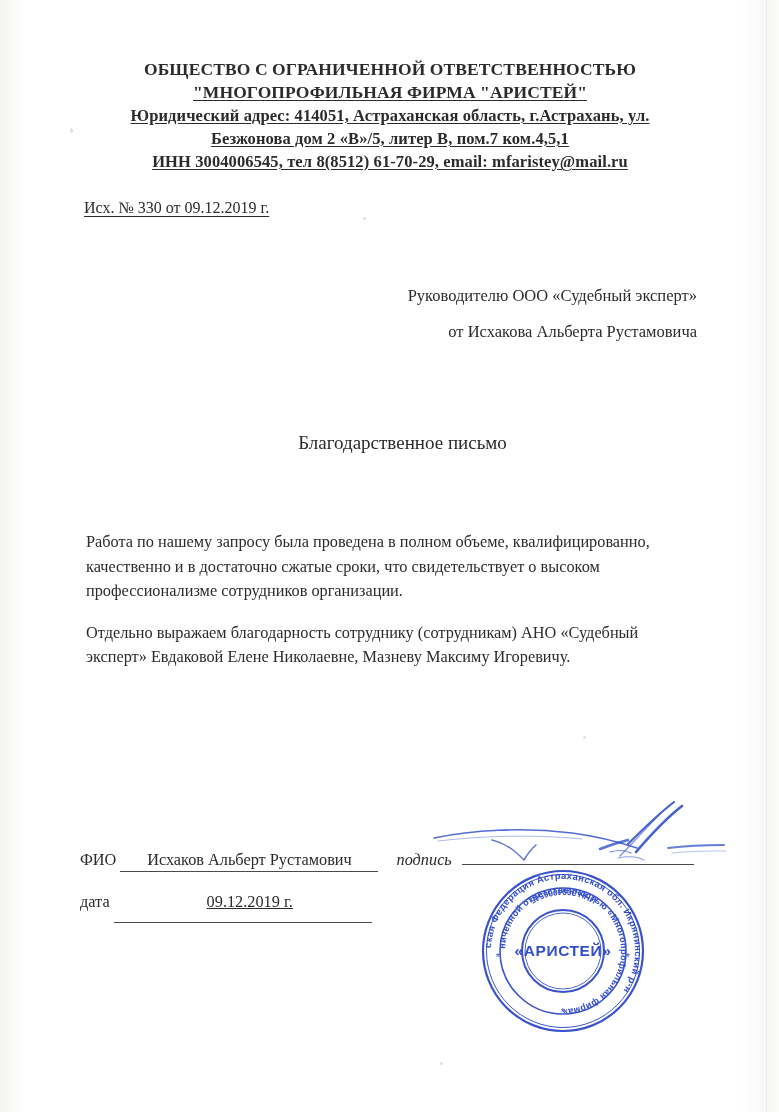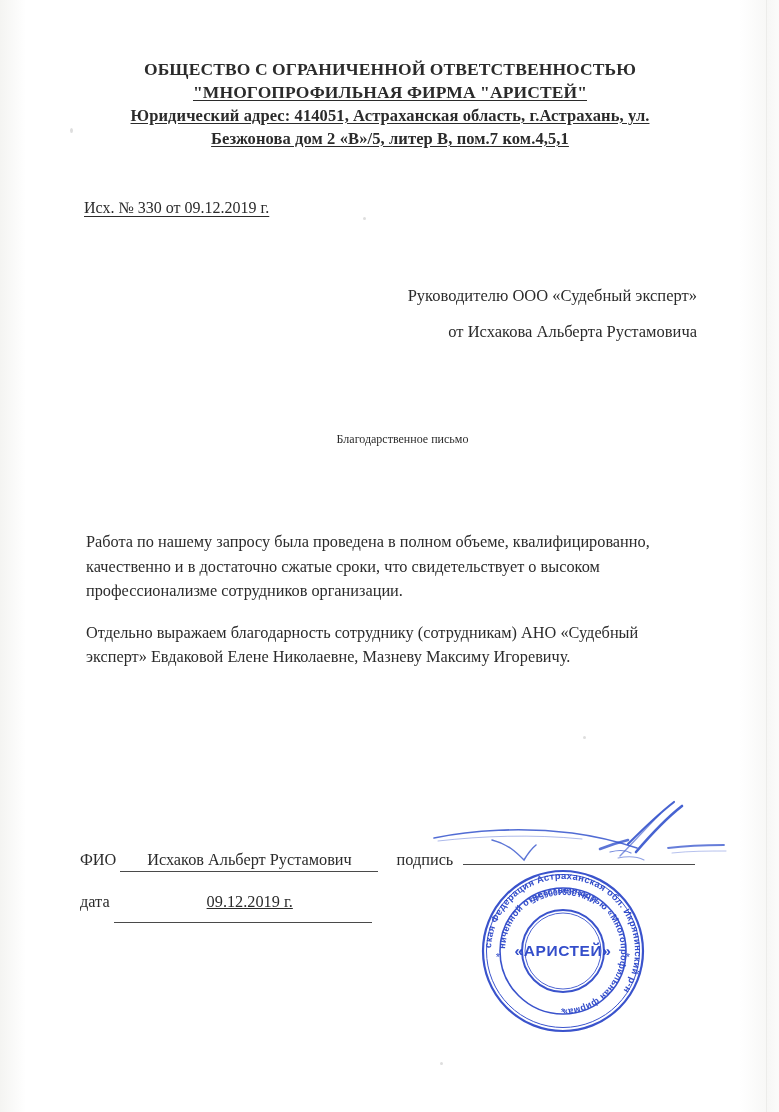--- a/index.html
+++ b/index.html
@@ -84,21 +84,21 @@
   }
   .addressee div { white-space: nowrap; text-align: right; }
 
   
   .doc-title {
     position: absolute;
     left: 0;
     top: 432px;
     width: 779px;
     text-align: center;
-    font-size: 12px;
+    font-size: 19px;
     padding-left: 26px;
     box-sizing: border-box;
   }
 
   
   .body-block {
     position: absolute;
     left: 86px;
     top: 514px;
     width: 614px;
@@ -191,20 +191,21 @@
   <div class="speck" style="left:583px; top:736px; width:3px; height:3px;"></div>
   <div class="speck" style="left:388px; top:592px; width:2px; height:4px;"></div>
   <div class="speck" style="left:363px; top:217px; width:3px; height:3px;"></div>
   <div class="speck" style="left:440px; top:1062px; width:3px; height:3px;"></div>
 
   <div class="letterhead">
     <div class="lh-line">ОБЩЕСТВО С ОГРАНИЧЕННОЙ ОТВЕТСТВЕННОСТЬЮ</div>
     <div class="lh-line u">"МНОГОПРОФИЛЬНАЯ ФИРМА "АРИСТЕЙ"</div>
     <div class="lh-line u small">Юридический адрес: 414051, Астраханская область, г.Астрахань, ул.</div>
     <div class="lh-line u small">Безжонова дом 2 «В»/5, литер В, пом.7 ком.4,5,1</div>
+    <div class="lh-line u small">ИНН   3004006545,  тел 8(8512) 61-70-29,  email: mfaristey@mail.ru</div>
   </div>
 
   <div class="outgoing">Исх. №  330  от 09.12.2019 г.</div>
 
   <div class="addressee">
     <div>Руководителю ООО «Судебный эксперт»</div>
     <div>от Исхакова Альберта Рустамовича</div>
   </div>
 
   <div class="doc-title">Благодарственное письмо</div>
@@ -229,21 +230,21 @@
         <path d="M236 48 C252 46, 272 45, 292 45" stroke-width="1.8" opacity="0.75"></path>
         <path d="M240 53 C258 51, 276 51, 294 51" stroke-width="0.9" opacity="0.4"></path>
       </g>
     </svg>
   </div>
 
   <div class="sig-block">
     <div class="sig-row">
       <span class="sig-label">ФИО</span>
       <span class="fill-line fio-value">Исхаков Альберт Рустамович</span>
-      <span class="sig-label" style="margin-left:14px;">подпись</span>
+      <span class="sig-label" style="margin-left:14px;font-style:italic;">подпись</span>
       <span class="fill-line sign-blank"></span>
     </div>
     <div class="sig-row">
       <span class="sig-label">дата</span>
       <span class="fill-line date-value">09.12.2019 г.</span>
     </div>
   </div>
 
   <div class="stamp">
     <svg width="170" height="170" viewBox="0 0 170 170">

